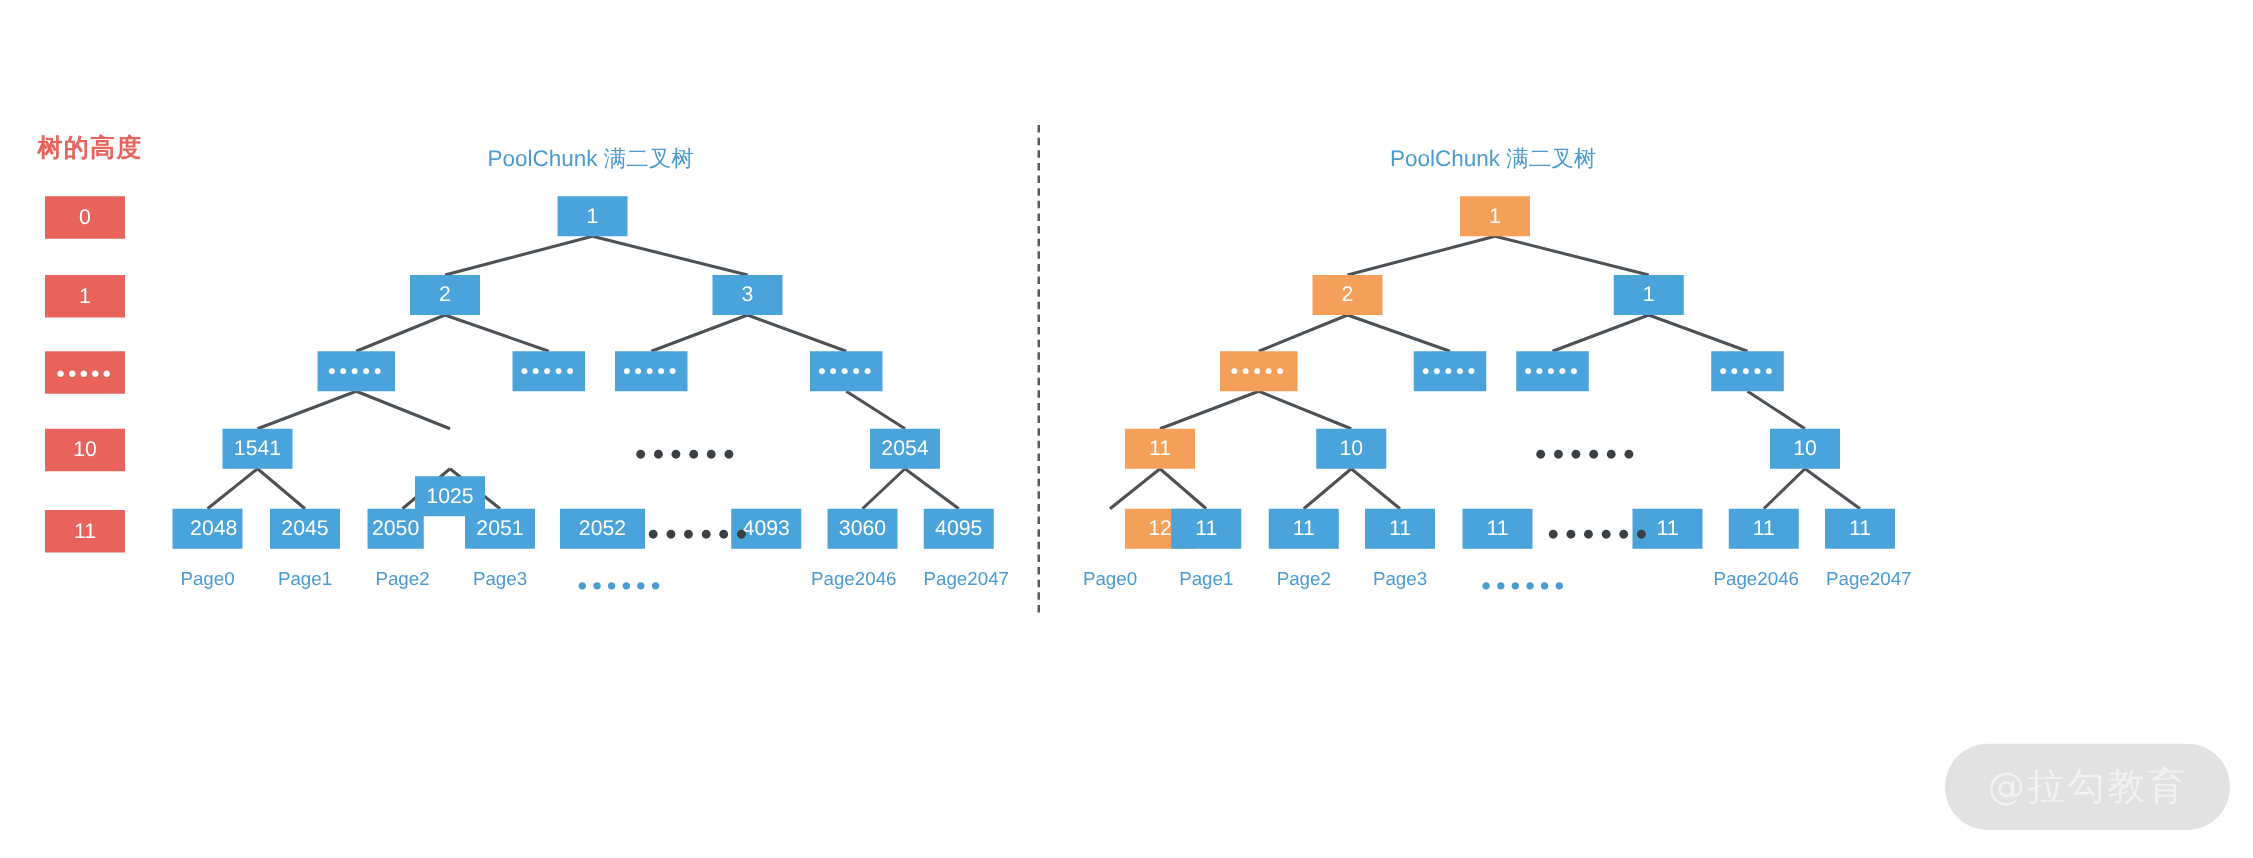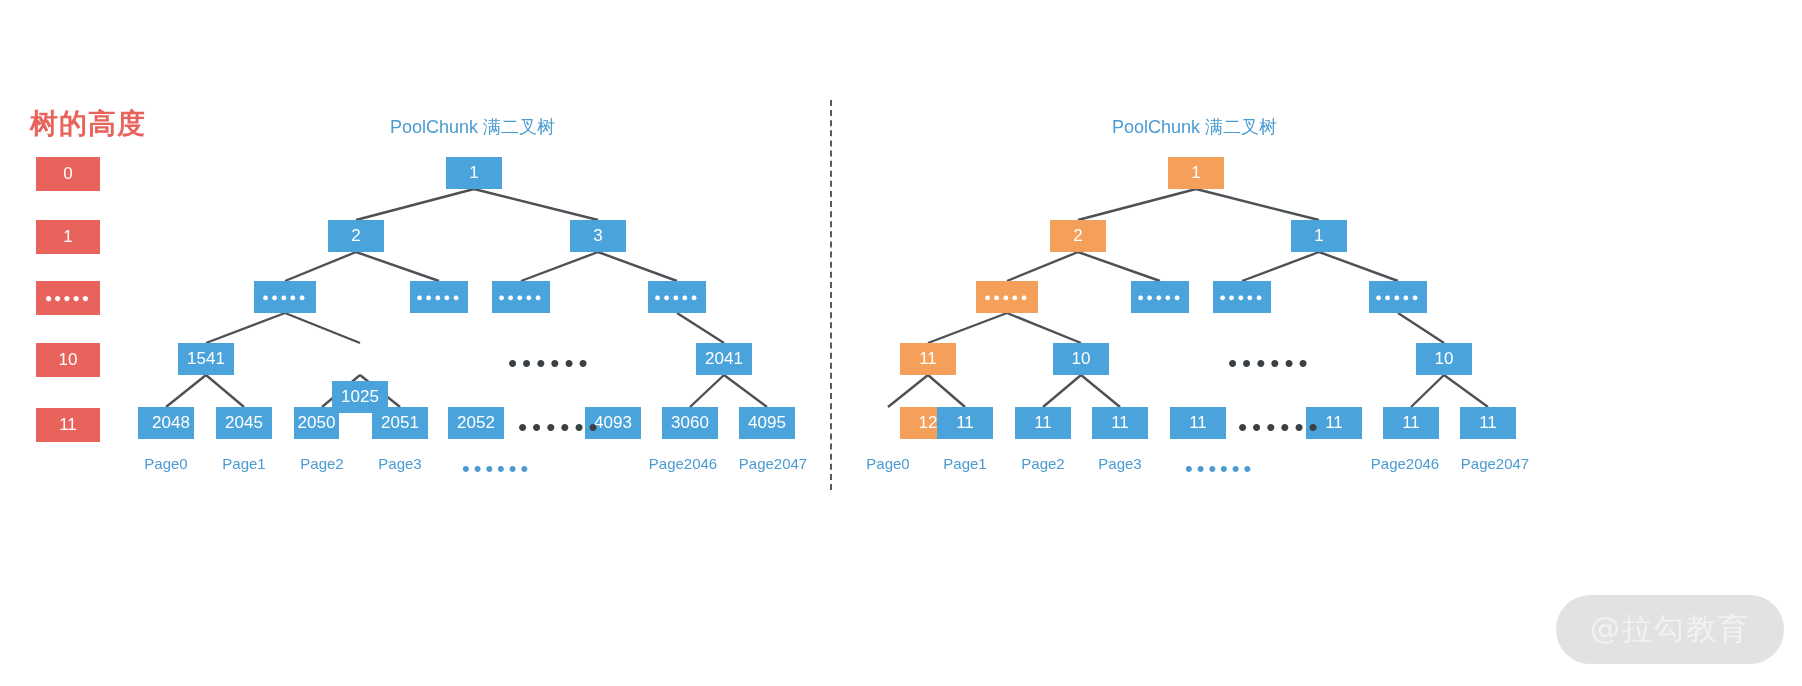--- a/index.html
+++ b/index.html
@@ -8,21 +8,21 @@
     background:#ffffff;
     font-family:"Liberation Sans","DejaVu Sans",sans-serif;
     overflow:hidden;
     position:relative;
   }
   .stage{position:absolute;left:0;top:0;width:1802px;height:686px;}
 
   
   .legend{position:absolute;left:30px;top:105px;width:130px;}
   .legend-title{
-    color:#e8635c;font-size:28px;font-weight:bold;
+    color:#e8635c;font-size:20px;font-weight:bold;
     letter-spacing:1px;white-space:nowrap;font-family:Liberation Mono, monospace;
   }
   .legend-chip{
     position:absolute;left:36px;width:64px;height:34px;
     background:#e8635c;color:#ffffff;
     display:flex;align-items:center;justify-content:center;
     font-size:17px;
   }
   .legend-chip .dots{letter-spacing:2px;font-size:12px;line-height:1;}
 
@@ -146,26 +146,26 @@
         <span class="dots">●●●●●</span>
       </div>
       <div class="node" style="left: 492px; top: 281px; width: 58px; height: 32px;">
         <span class="dots">●●●●●</span>
       </div>
       <div class="node" style="left: 648px; top: 281px; width: 58px; height: 32px;">
         <span class="dots">●●●●●</span>
       </div>
       <div class="node" style="left: 178px; top: 343px; width: 56px; height: 32px;">1541</div>
       <div class="node" style="left: 332px; top: 343px; width: 56px; height: 32px; margin-top: 38px;">1025</div>
-      <div class="node" style="left: 696px; top: 343px; width: 56px; height: 32px;">2041</div>
+      <div class="node" style="left: 696px; top: 343px; width: 56px; height: 32px;">2054</div>
       <div class="node" style="left: 138px; top: 407px; width: 56px; height: 32px; padding-left: 10px;">2048</div>
       <div class="node" style="left: 216px; top: 407px; width: 56px; height: 32px;">2045</div>
       <div class="node" style="left: 294px; top: 407px; width: 45px; height: 32px;">2050</div>
       <div class="node" style="left: 372px; top: 407px; width: 56px; height: 32px;">2051</div>
-      <div class="node" style="left: 448px; top: 407px; width: 56px; height: 32px;">2052</div>
+      <div class="node" style="left: 448px; top: 407px; width: 68px; height: 32px;">2052</div>
       <div class="node" style="left: 585px; top: 407px; width: 56px; height: 32px;">4093</div>
       <div class="node" style="left: 662px; top: 407px; width: 56px; height: 32px;">3060</div>
       <div class="node" style="left: 739px; top: 407px; width: 56px; height: 32px;">4095</div>
       <div class="ellipsis-dark" style="left: 508px; top: 350px;">••••••</div>
       <div class="ellipsis-dark" style="left: 518px; top: 414px;">••••••</div>
       <div class="page-label" style="left: 138px; top: 455px; width: 56px;">Page0</div>
       <div class="page-label" style="left: 216px; top: 455px; width: 56px;">Page1</div>
       <div class="page-label" style="left: 294px; top: 455px; width: 56px;">Page2</div>
       <div class="page-label" style="left: 372px; top: 455px; width: 56px;">Page3</div>
       <div class="page-label" style="left: 638px; top: 455px; width: 90px;">Page2046</div>

